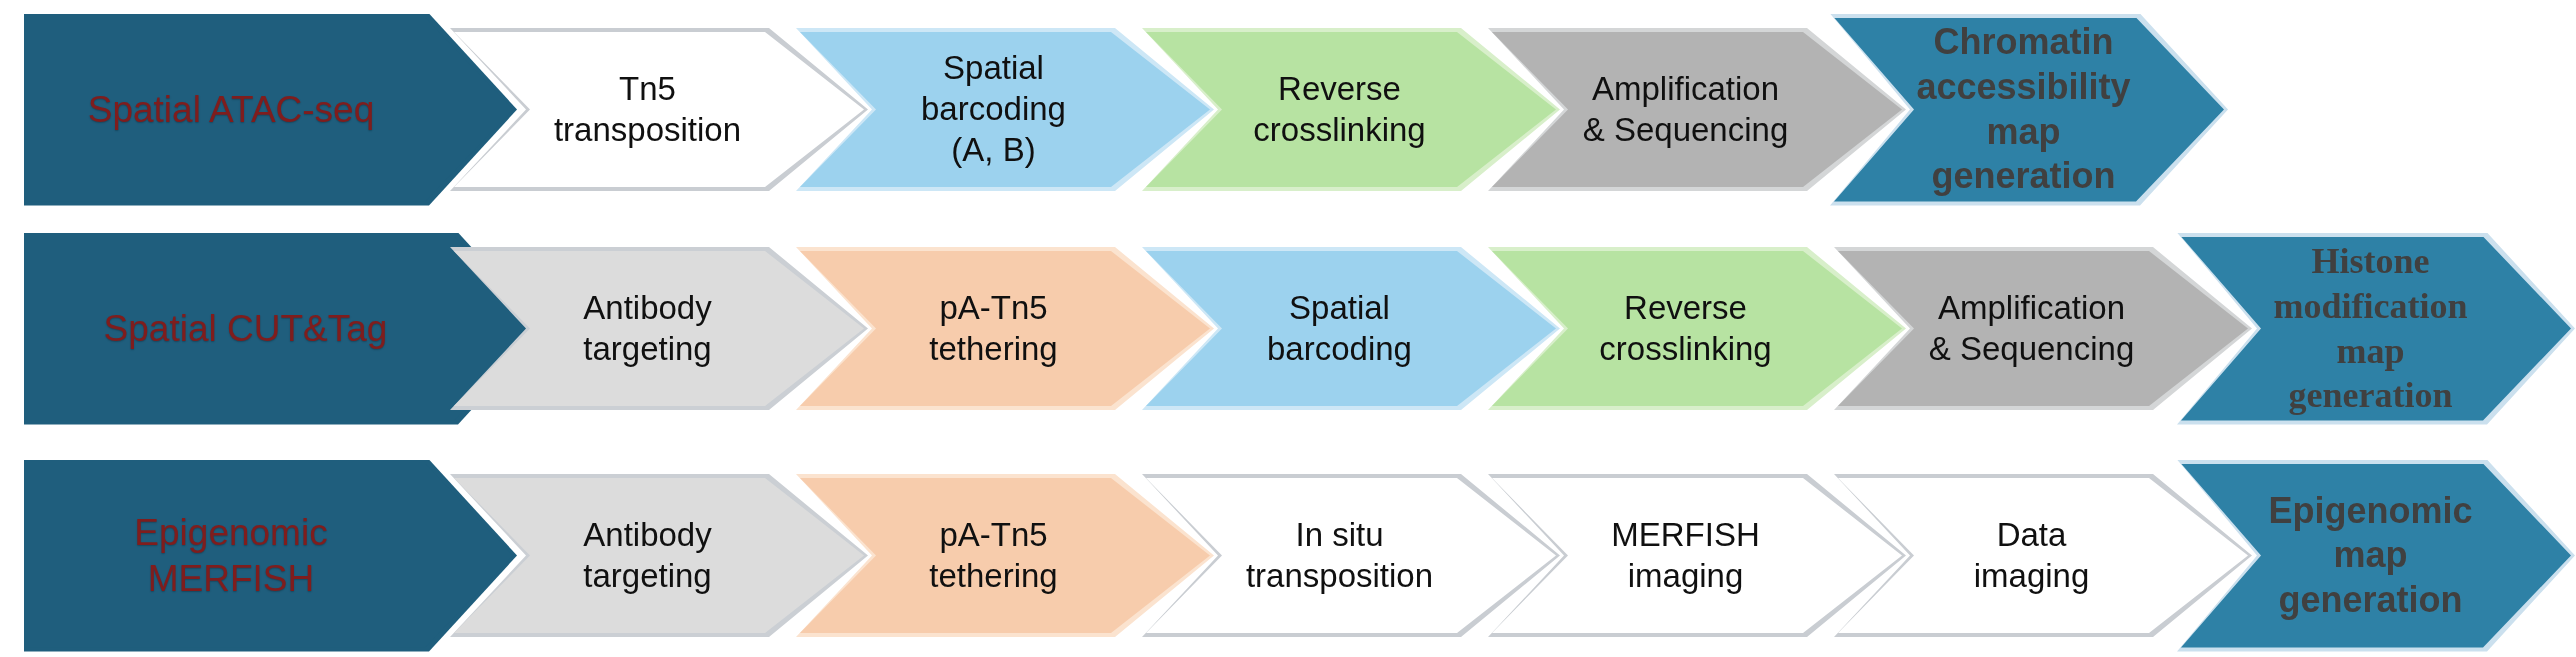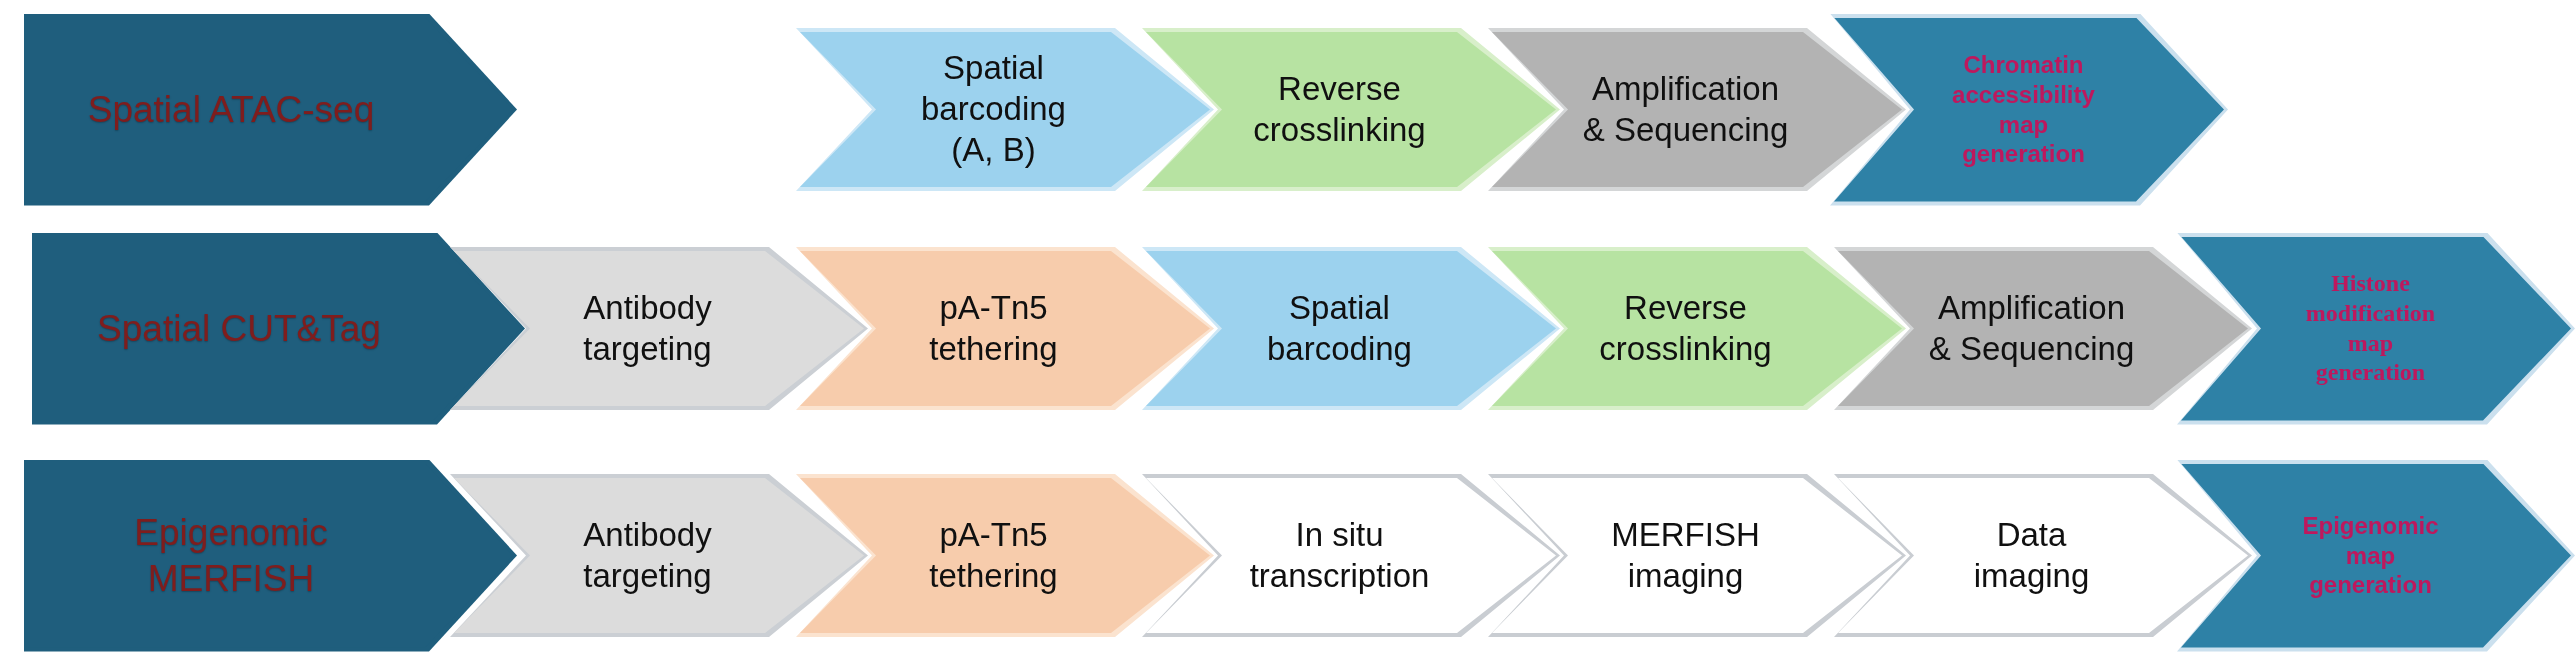--- a/index.html
+++ b/index.html
@@ -61,35 +61,41 @@
     font-weight: 400;
     color: #7f1d1d;
     text-shadow: 0 0.8px 1.6px rgba(0,0,0,0.25);
   }
   .step-label {
     font-size: 33px;
     font-weight: 400;
     color: #101010;
   }
   .result-label {
-    font-size: 24px;
+    font-size: 36px;
     font-weight: 700;
-    color: #be185d;
+    color: #404040;
   }
 </style>
 </head>
 <body>
 
 <div id="canvas">
     <div class="row" style="top: 0px;">
       <div class="arrow" style="left: 24px; top: 13.5px; width: 493px; height: 192px; --t: 88px; --n: 0px; --fill: #1f5e7d; --edge: #1f5e7d; --pl: 24px; --pr: 103px;">
         <div class="shape outer"></div>
         <div class="shape inner"></div>
         <div class="label header-label">Spatial ATAC-seq</div>
       </div>
+      <div class="arrow" style="left: 450px; top: 28px; width: 418px; height: 163px; --t: 99px; --n: 76px; --fill: #ffffff; --edge: #c9cdd2; --pl: 80px; --pr: 103px;">
+        <div class="shape outer"></div>
+        <div class="shape inner"></div>
+        <div class="label step-label">Tn5
+transposition</div>
+      </div>
       <div class="arrow" style="left: 796px; top: 28px; width: 418px; height: 163px; --t: 99px; --n: 76px; --fill: #9cd2ee; --edge: #cde7f6; --pl: 80px; --pr: 103px;">
         <div class="shape outer"></div>
         <div class="shape inner"></div>
         <div class="label step-label">Spatial
 barcoding
 (A, B)</div>
       </div>
       <div class="arrow" style="left: 1142px; top: 28px; width: 418px; height: 163px; --t: 99px; --n: 76px; --fill: #b7e3a2; --edge: #d8efca; --pl: 80px; --pr: 103px;">
         <div class="shape outer"></div>
         <div class="shape inner"></div>
@@ -105,21 +111,21 @@
       <div class="arrow" style="left: 1830px; top: 13.5px; width: 398px; height: 192px; --t: 88px; --n: 80px; --fill: #2e81a6; --edge: #cbe0ee; --pl: 84px; --pr: 95px;">
         <div class="shape outer"></div>
         <div class="shape inner"></div>
         <div class="label result-label">Chromatin
 accessibility
 map
 generation</div>
       </div>
     </div>
     <div class="row" style="top: 219px;">
-      <div class="arrow" style="left: 32px; top: 13.5px; width: 493px; height: 192px; --t: 88px; --n: 0px; --fill: #1f5e7d; --edge: #1f5e7d; --pl: 24px; --pr: 103px;">
+      <div class="arrow" style="left: 24px; top: 13.5px; width: 493px; height: 192px; padding-left: 29px; --t: 88px; --n: 0px; --fill: #1f5e7d; --edge: #1f5e7d; --pl: 24px; --pr: 103px;">
         <div class="shape outer"></div>
         <div class="shape inner"></div>
         <div class="label header-label">Spatial CUT&amp;Tag</div>
       </div>
       <div class="arrow" style="left: 450px; top: 28px; width: 418px; height: 163px; --t: 99px; --n: 76px; --fill: #dcdcdc; --edge: #cbcfd4; --pl: 80px; --pr: 103px;">
         <div class="shape outer"></div>
         <div class="shape inner"></div>
         <div class="label step-label">Antibody
 targeting</div>
       </div>
@@ -172,21 +178,21 @@
       <div class="arrow" style="left: 796px; top: 28px; width: 418px; height: 163px; --t: 99px; --n: 76px; --fill: #f7ccac; --edge: #fbe3cf; --pl: 80px; --pr: 103px;">
         <div class="shape outer"></div>
         <div class="shape inner"></div>
         <div class="label step-label">pA-Tn5
 tethering</div>
       </div>
       <div class="arrow" style="left: 1142px; top: 28px; width: 418px; height: 163px; --t: 99px; --n: 76px; --fill: #ffffff; --edge: #c9cdd2; --pl: 80px; --pr: 103px;">
         <div class="shape outer"></div>
         <div class="shape inner"></div>
         <div class="label step-label">In situ
-transcription</div>
+transposition</div>
       </div>
       <div class="arrow" style="left: 1488px; top: 28px; width: 418px; height: 163px; --t: 99px; --n: 76px; --fill: #ffffff; --edge: #c9cdd2; --pl: 80px; --pr: 103px;">
         <div class="shape outer"></div>
         <div class="shape inner"></div>
         <div class="label step-label">MERFISH
 imaging</div>
       </div>
       <div class="arrow" style="left: 1834px; top: 28px; width: 418px; height: 163px; --t: 99px; --n: 76px; --fill: #ffffff; --edge: #c9cdd2; --pl: 80px; --pr: 103px;">
         <div class="shape outer"></div>
         <div class="shape inner"></div>

